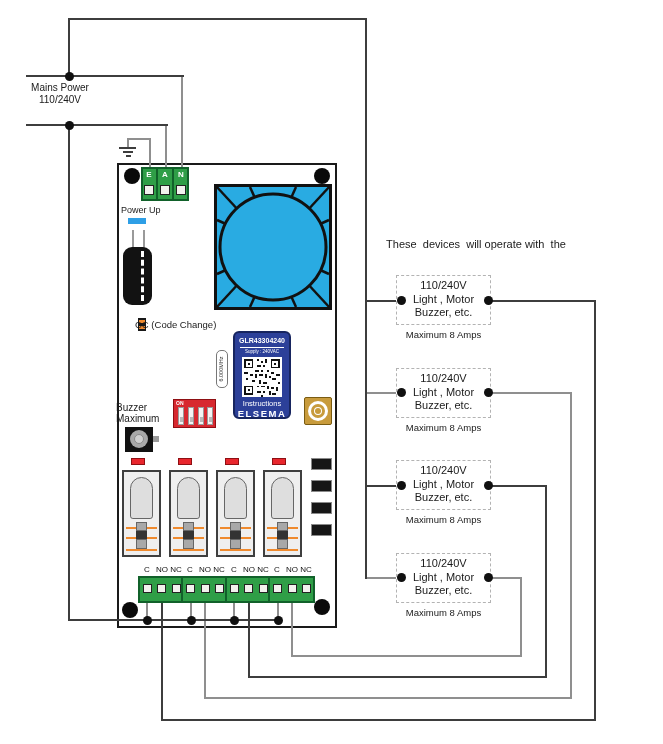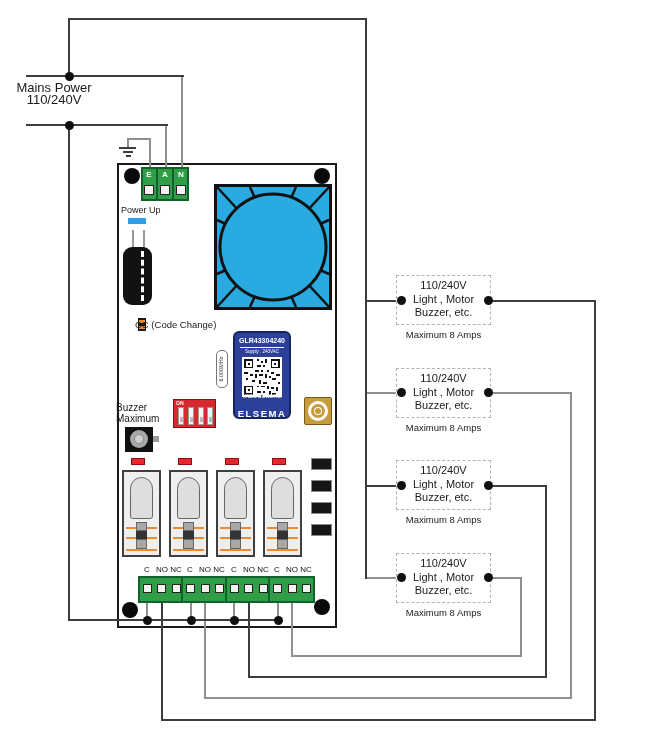--- a/index.html
+++ b/index.html
@@ -87,26 +87,27 @@
   <div class="wire g" style="left:277px;top:594px;width:2px;height:27px;"></div>
   <div class="wire" style="left:68px;top:619px;width:212px;height:2px;"></div>
 
   <div class="dot" style="left:65px;top:72px;"></div>
   <div class="dot" style="left:65px;top:121px;"></div>
   <div class="dot" style="left:143px;top:616px;"></div>
   <div class="dot" style="left:187px;top:616px;"></div>
   <div class="dot" style="left:230px;top:616px;"></div>
   <div class="dot" style="left:274px;top:616px;"></div>
 
-  <div class="t ctr" style="left:4px;top:82px;width:100px;font-size:13px;line-height:12px;">
+  <div class="t ctr" style="left:10px;top:82px;width:100px;font-size:10px;line-height:12px;">
     <div>Mains Power</div>
     <div>110/240V</div>
   </div>
 
   <div class="t ctr" style="left:356px;top:238px;width:240px;font-size:11px;line-height:13px;">
+    <div class="pre">These  devices  will operate with  the</div>
   </div>
 
   <div class="screw" style="left:124px;top:168px;"></div>
   <div class="screw" style="left:314px;top:168px;"></div>
   <div class="screw" style="left:122px;top:602px;"></div>
   <div class="screw" style="left:314px;top:599px;"></div>
 
   <div class="greenblock" style="left:141px;top:167px;width:48px;height:34px;"></div>
   <div class="celldiv" style="left:156px;top:167px;height:34px;"></div>
   <div class="celldiv" style="left:172px;top:167px;height:34px;"></div>
@@ -202,21 +203,21 @@
           <rect x="15" y="16" width="2" height="1"></rect>
             <rect x="18" y="16" width="1" height="2"></rect>
           <rect x="8" y="18" width="2" height="1"></rect>
             <rect x="11" y="18" width="1" height="1"></rect>
             <rect x="14" y="18" width="1" height="2"></rect>
           <rect x="16" y="19" width="2" height="1"></rect>
             <rect x="10" y="20" width="1" height="1"></rect>
         </g>
       </svg>
     </div>
-    <div class="w" style="top:58px;font-size:7.5px;">Instructions</div>
+    <div class="w" style="top:66px;font-size:7.5px;">Instructions</div>
     <div class="w" style="top:75px;font-size:9.5px;font-weight:bold;letter-spacing:1.5px;">ELSEMA</div>
   </div>
 
   <div style="position:absolute;left:304px;top:397px;width:28px;height:28px;background:#c89b3c;border:1px solid #7a5c12;border-radius:2px;box-sizing:border-box;">
     <div style="position:absolute;left:3px;top:3px;width:20px;height:20px;border-radius:50%;background:#fff;"></div>
     <div style="position:absolute;left:6px;top:6px;width:14px;height:14px;border-radius:50%;border:3px solid #c89b3c;box-sizing:border-box;"></div>
     <div style="position:absolute;left:10px;top:10px;width:6px;height:6px;border-radius:50%;background:#c89b3c;"></div>
   </div>
 
   <div class="t" style="left:116px;top:402px;font-size:10px;line-height:11px;">

